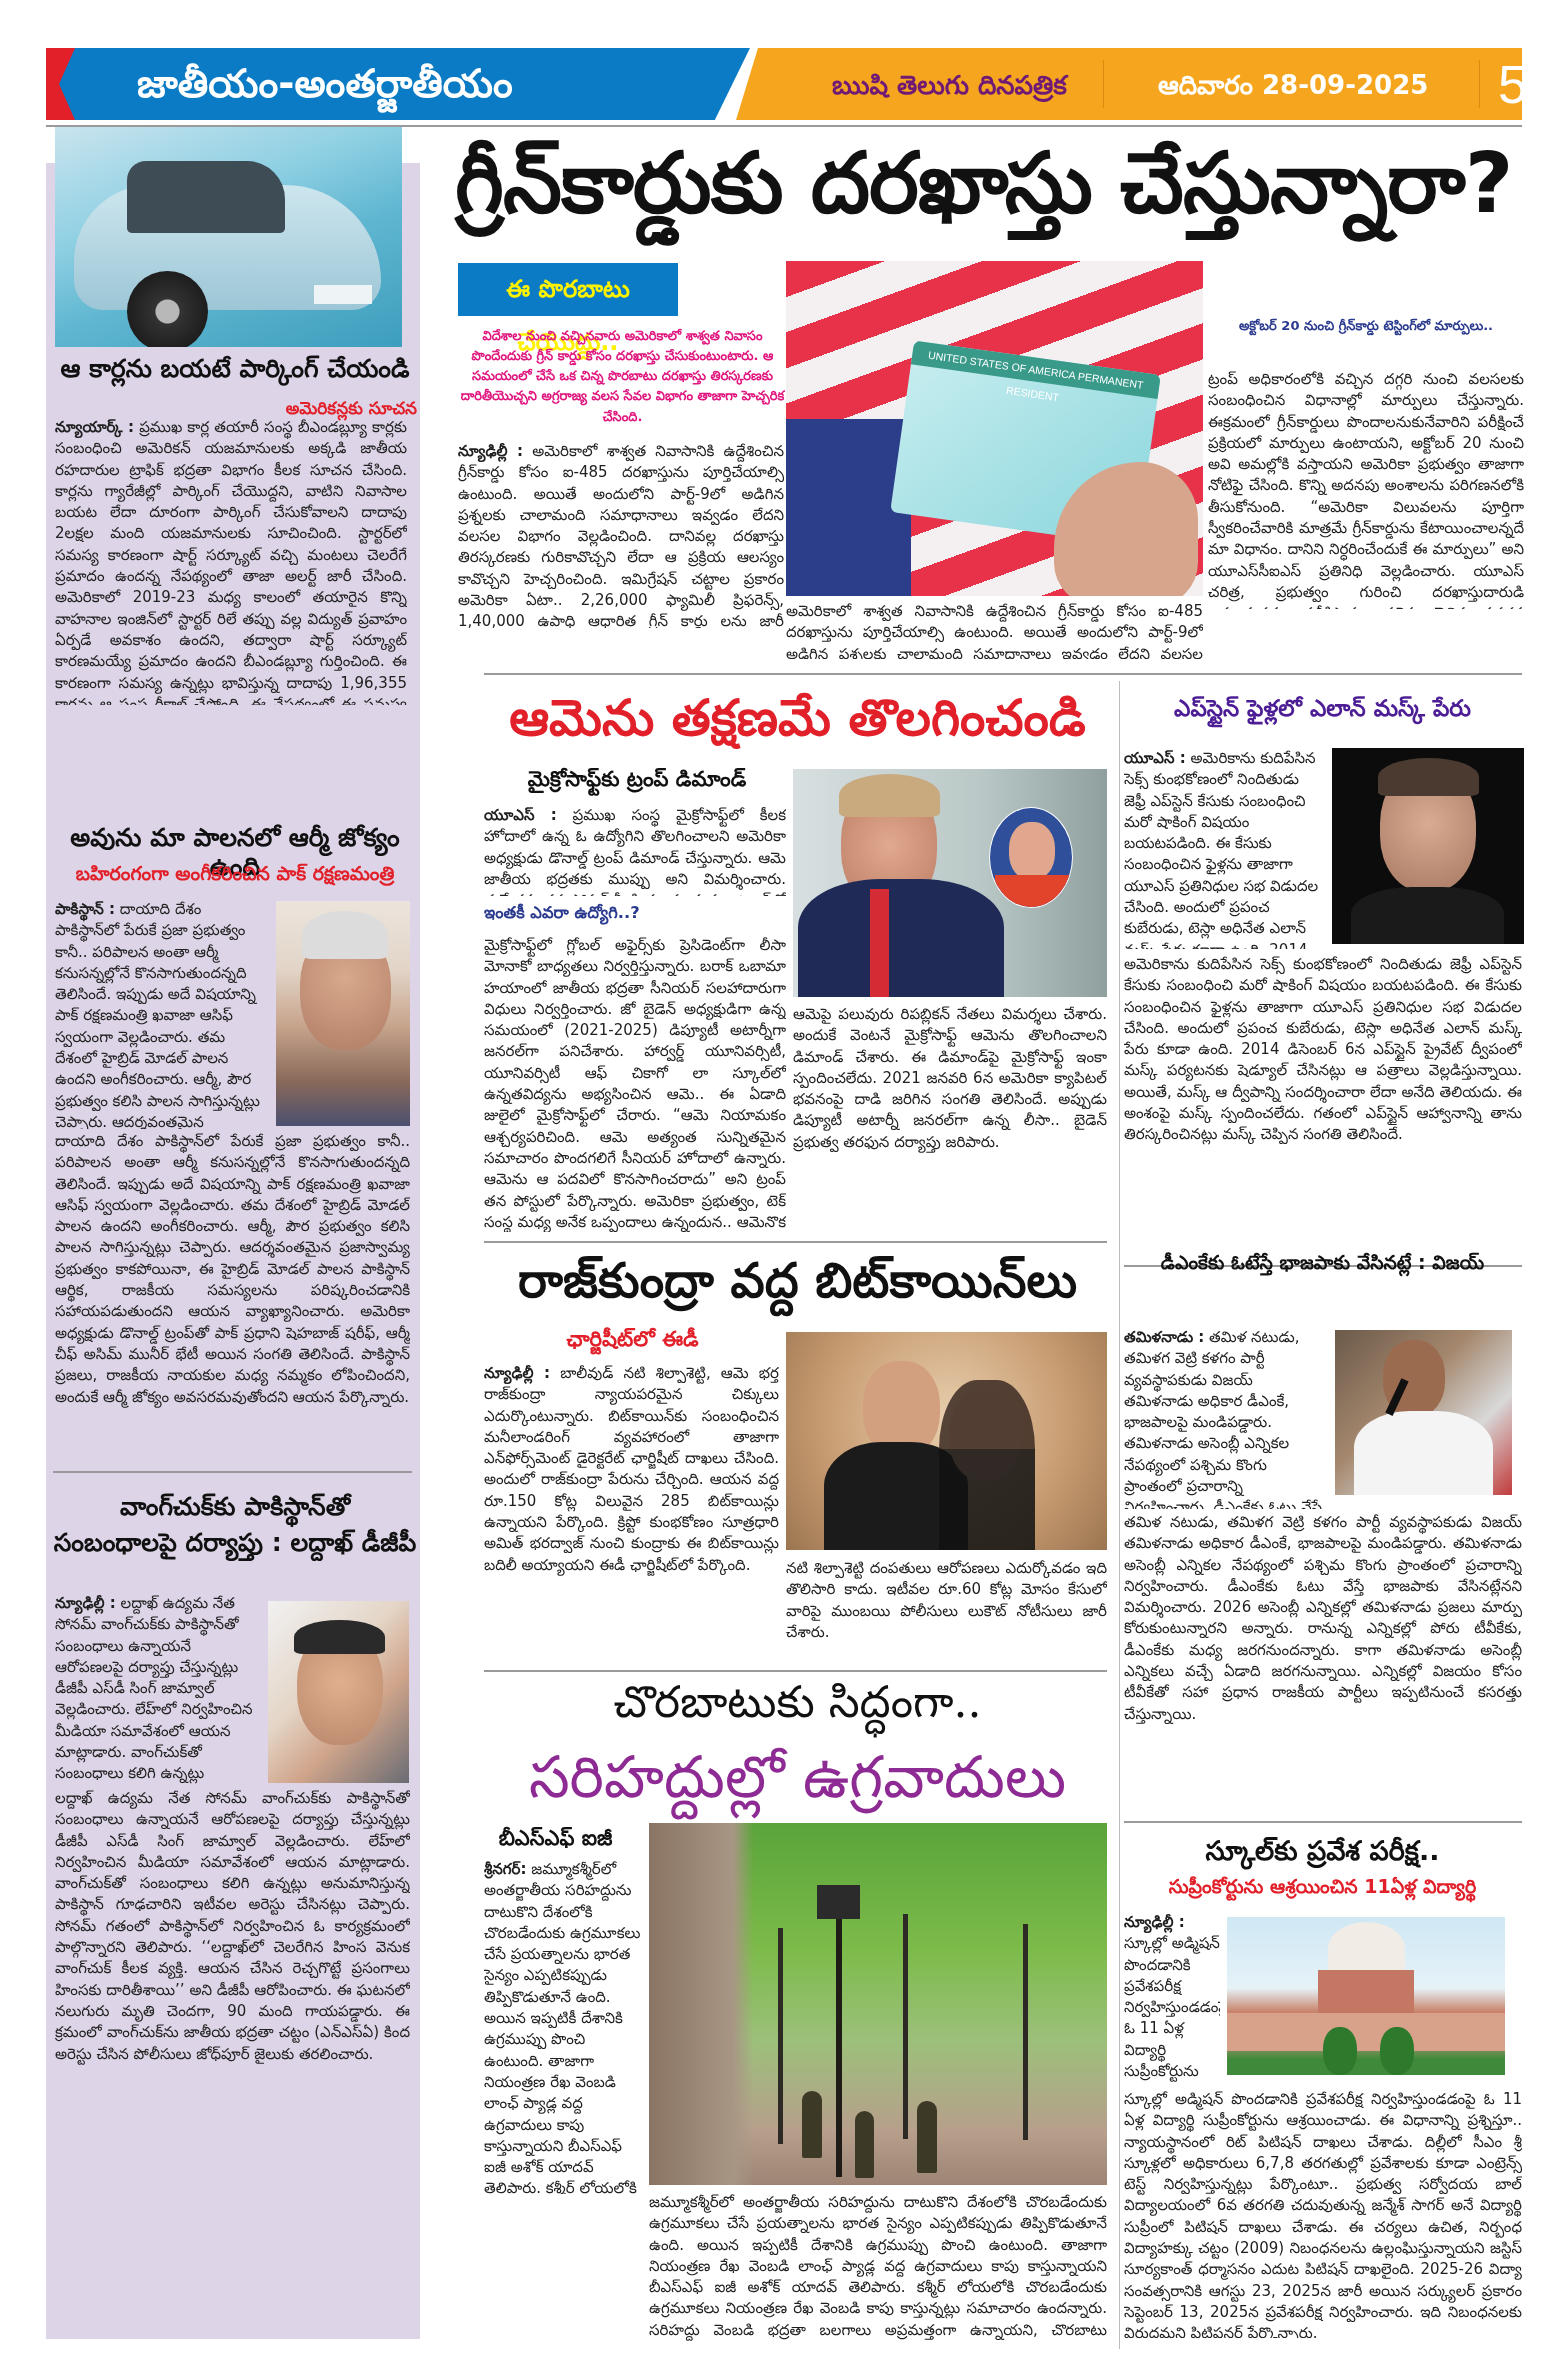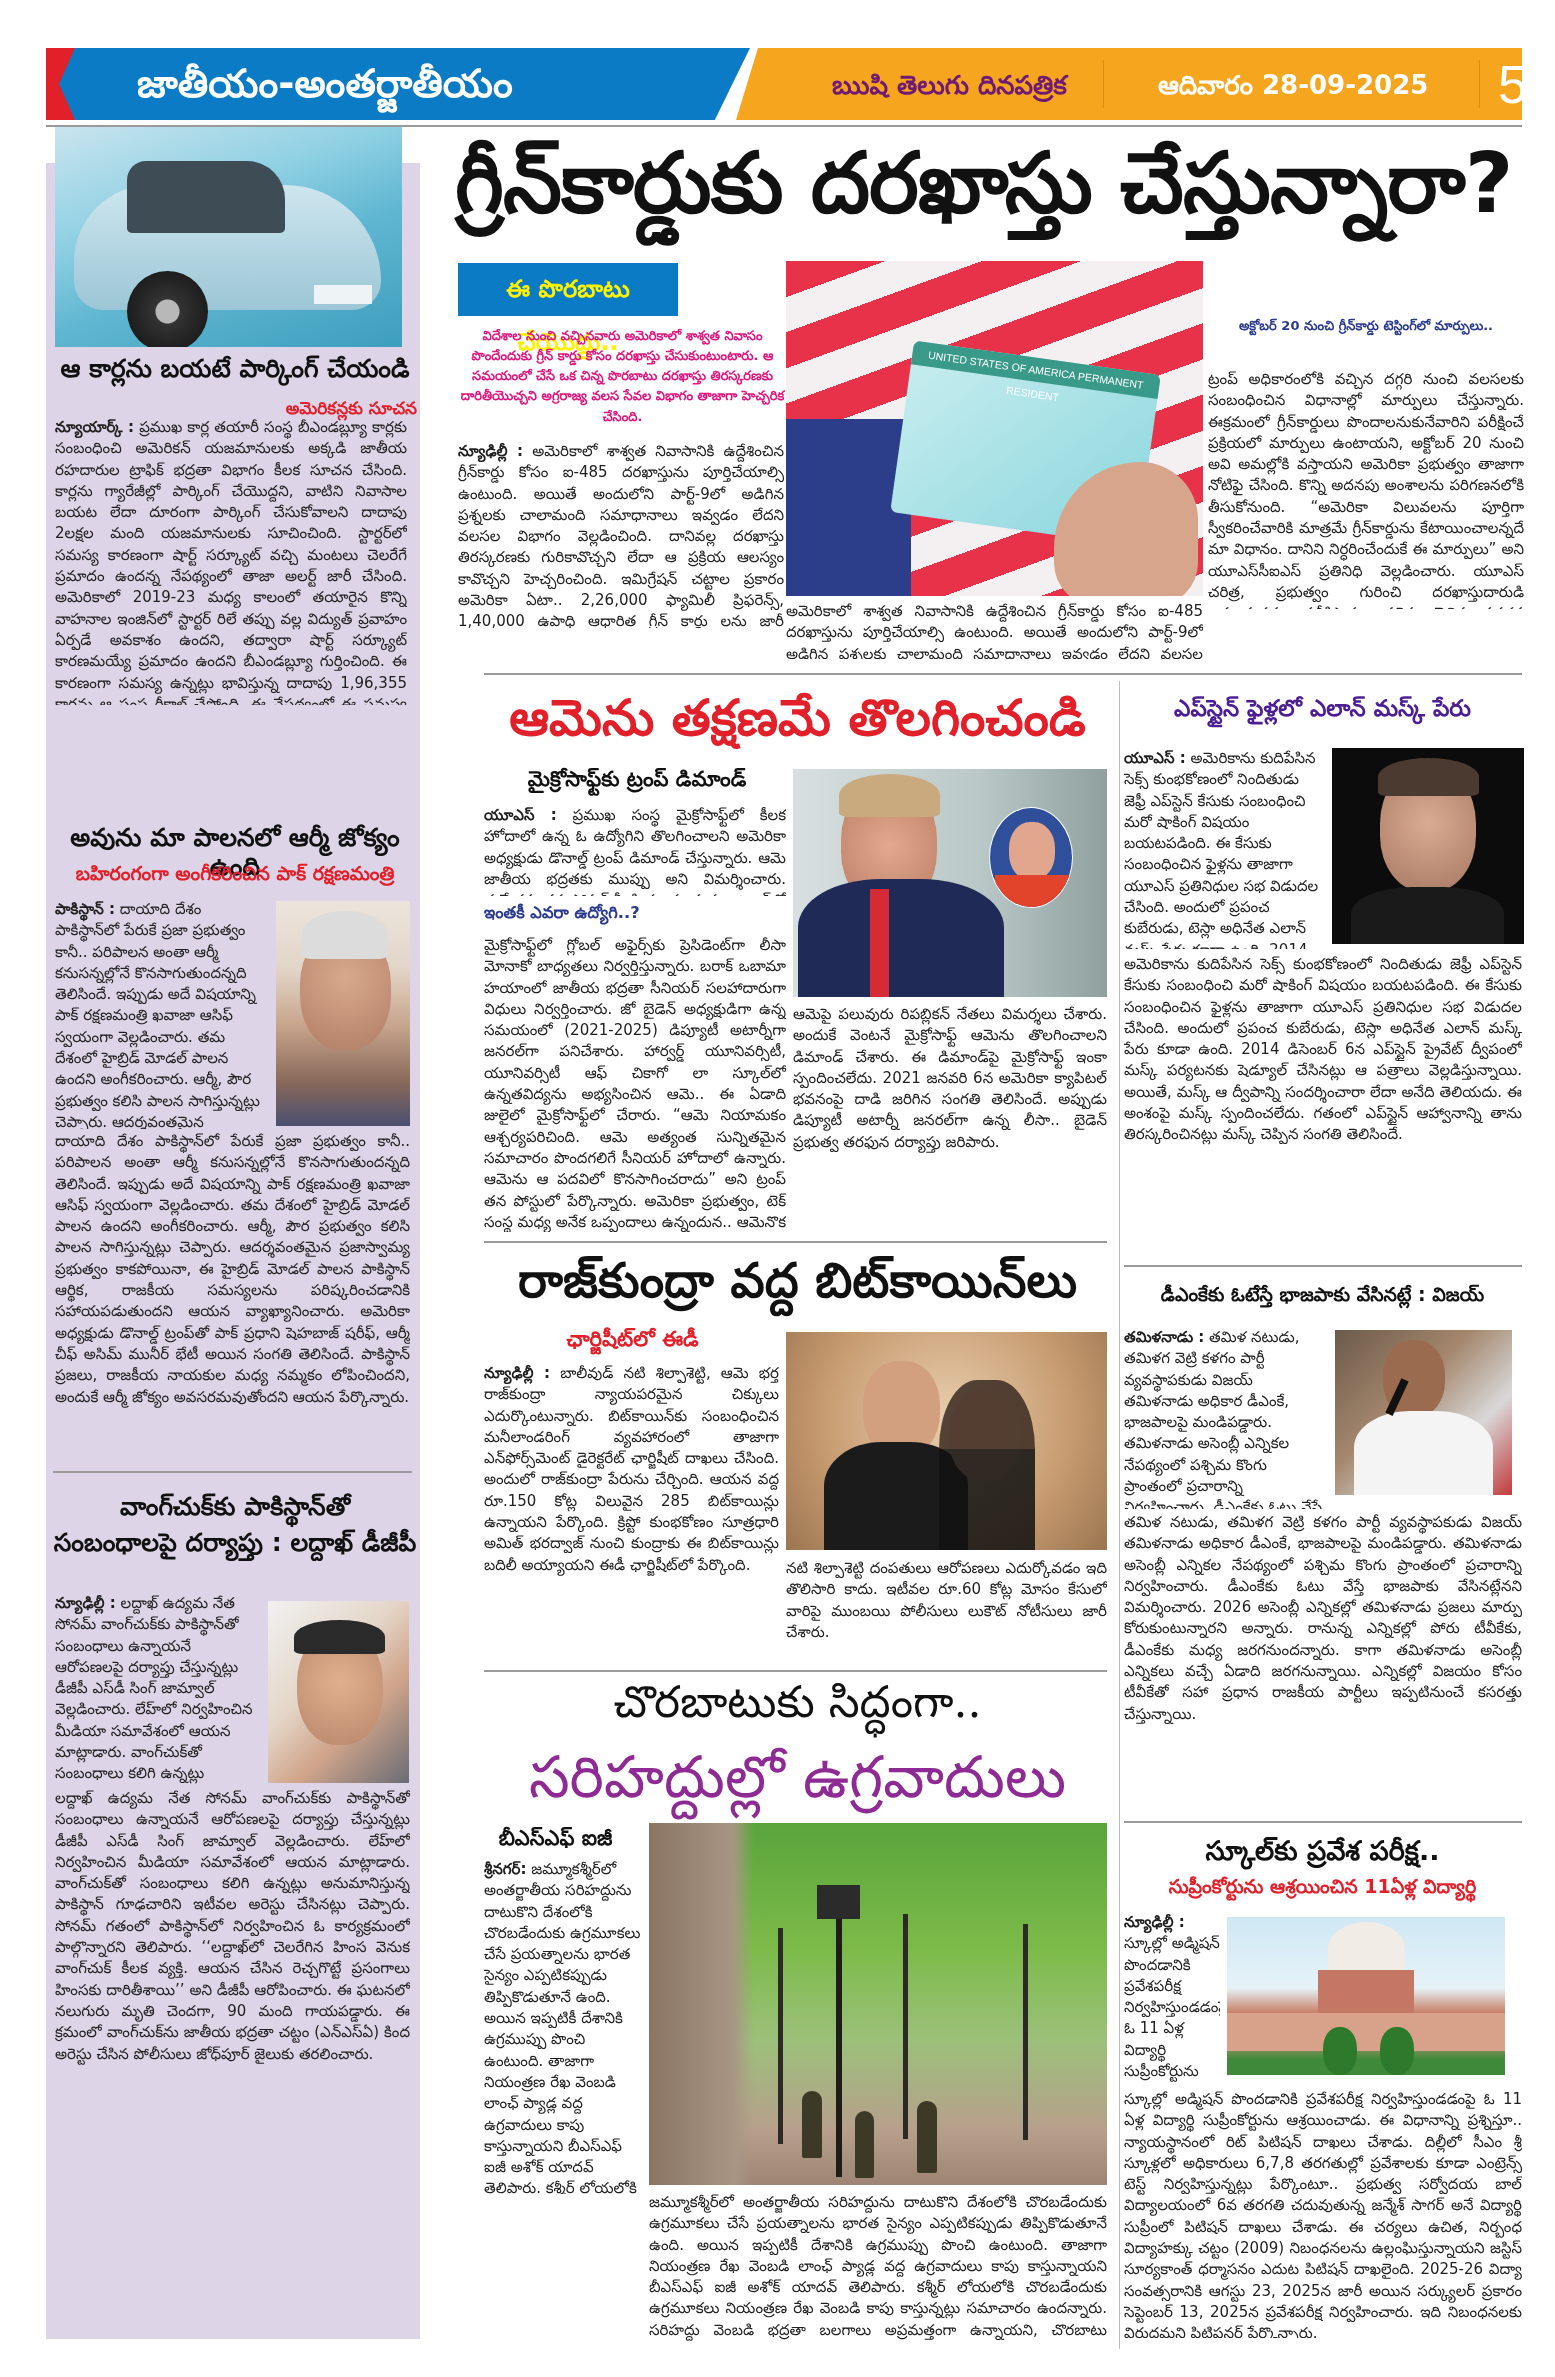--- a/index.html
+++ b/index.html
@@ -231,21 +231,21 @@
     <span>అమెరికాను కుదిపేసిన సెక్స్ కుంభకోణంలో నిందితుడు జెఫ్రీ ఎప్‌స్టెన్ కేసుకు సంబంధించి మరో షాకింగ్ విషయం బయటపడింది. ఈ కేసుకు సంబంధించిన ఫైళ్లను తాజాగా యూఎస్ ప్రతినిధుల సభ విడుదల చేసింది. అందులో ప్రపంచ కుబేరుడు, టెస్లా అధినేత ఎలాన్ మస్క్ పేరు కూడా ఉంది. 2014 డిసెంబర్ 6న ఎప్‌స్టైన్ ప్రైవేట్ ద్వీపంలో మస్క్ పర్యటనకు షెడ్యూల్ చేసినట్లు ఆ పత్రాలు వెల్లడిస్తున్నాయి. అయితే, మస్క్ ఆ ద్వీపాన్ని సందర్శించారా లేదా అనేది తెలియదు. ఈ అంశంపై మస్క్ స్పందించలేదు. గతంలో ఎప్‌స్టైన్ ఆహ్వానాన్ని తాను తిరస్కరించినట్లు మస్క్ చెప్పిన సంగతి తెలిసిందే.</span>
   </p>
   <p class="body-text" style="left:1124px;top:954px;width:398px;height:288px;overflow:hidden;">
     <span>అమెరికాను కుదిపేసిన సెక్స్ కుంభకోణంలో నిందితుడు జెఫ్రీ ఎప్‌స్టెన్ కేసుకు సంబంధించి మరో షాకింగ్ విషయం బయటపడింది. ఈ కేసుకు సంబంధించిన ఫైళ్లను తాజాగా యూఎస్ ప్రతినిధుల సభ విడుదల చేసింది. అందులో ప్రపంచ కుబేరుడు, టెస్లా అధినేత ఎలాన్ మస్క్ పేరు కూడా ఉంది. 2014 డిసెంబర్ 6న ఎప్‌స్టైన్ ప్రైవేట్ ద్వీపంలో మస్క్ పర్యటనకు షెడ్యూల్ చేసినట్లు ఆ పత్రాలు వెల్లడిస్తున్నాయి. అయితే, మస్క్ ఆ ద్వీపాన్ని సందర్శించారా లేదా అనేది తెలియదు. ఈ అంశంపై మస్క్ స్పందించలేదు. గతంలో ఎప్‌స్టైన్ ఆహ్వానాన్ని తాను తిరస్కరించినట్లు మస్క్ చెప్పిన సంగతి తెలిసిందే.</span>
   </p>
 </section>
 
 <div class="hrule" style="left:1124px;top:1265px;width:398px;height:1.9px;"></div>
 
 <section>
-  <h2 class="hl" style="left:1121px;top:1284px;width:403px;font-size:19px;color:#111;">డీఎంకేకు ఓటేస్తే భాజపాకు వేసినట్లే : విజయ్</h2>
+  <h2 class="hl" style="left:1121px;top:1252px;width:403px;font-size:19px;color:#111;">డీఎంకేకు ఓటేస్తే భాజపాకు వేసినట్లే : విజయ్</h2>
   <div class="photo" style="left:1335px;top:1330px;width:177px;height:165px;background:linear-gradient(135deg,#6b5a4a,#a4876d 40%,#d8d8d8 70%,#c23b3b);">
     <div style="position:absolute;left:48px;top:9.6px;width:62px;height:77px;border-radius:45%;background:#9b6b50;"></div>
     <div style="position:absolute;left:19px;top:81px;width:139px;height:91px;background:#f4f4f4;border-radius:40% 40% 0 0;"></div>
     <div style="position:absolute;left:58px;top:48px;width:7.7px;height:38px;background:#111;transform:rotate(25deg);"></div>
   </div>
   <p class="body-text" style="left:1124px;top:1327px;width:201px;height:182px;overflow:hidden;text-align:left;">
     <span class="dateline">తమిళనాడు :</span>
     <span>తమిళ నటుడు, తమిళగ వెట్రి కళగం పార్టీ వ్యవస్థాపకుడు విజయ్ తమిళనాడు అధికార డీఎంకే, భాజపాలపై మండిపడ్డారు. తమిళనాడు అసెంబ్లీ ఎన్నికల నేపథ్యంలో పశ్చిమ కొంగు ప్రాంతంలో ప్రచారాన్ని నిర్వహించారు. డీఎంకేకు ఓటు వేస్తే భాజపాకు వేసినట్లేనని విమర్శించారు. 2026 అసెంబ్లీ ఎన్నికల్లో తమిళనాడు ప్రజలు మార్పు కోరుకుంటున్నారని అన్నారు. రానున్న ఎన్నికల్లో పోరు టీవీకేకు, డీఎంకేకు మధ్య జరగనుందన్నారు. కాగా తమిళనాడు అసెంబ్లీ ఎన్నికలు వచ్చే ఏడాది జరగనున్నాయి. ఎన్నికల్లో విజయం కోసం టీవీకేతో సహా ప్రధాన రాజకీయ పార్టీలు ఇప్పటినుంచే కసరత్తు చేస్తున్నాయి.</span>
   </p>
   <p class="body-text" style="left:1124px;top:1512px;width:398px;height:297px;overflow:hidden;">

